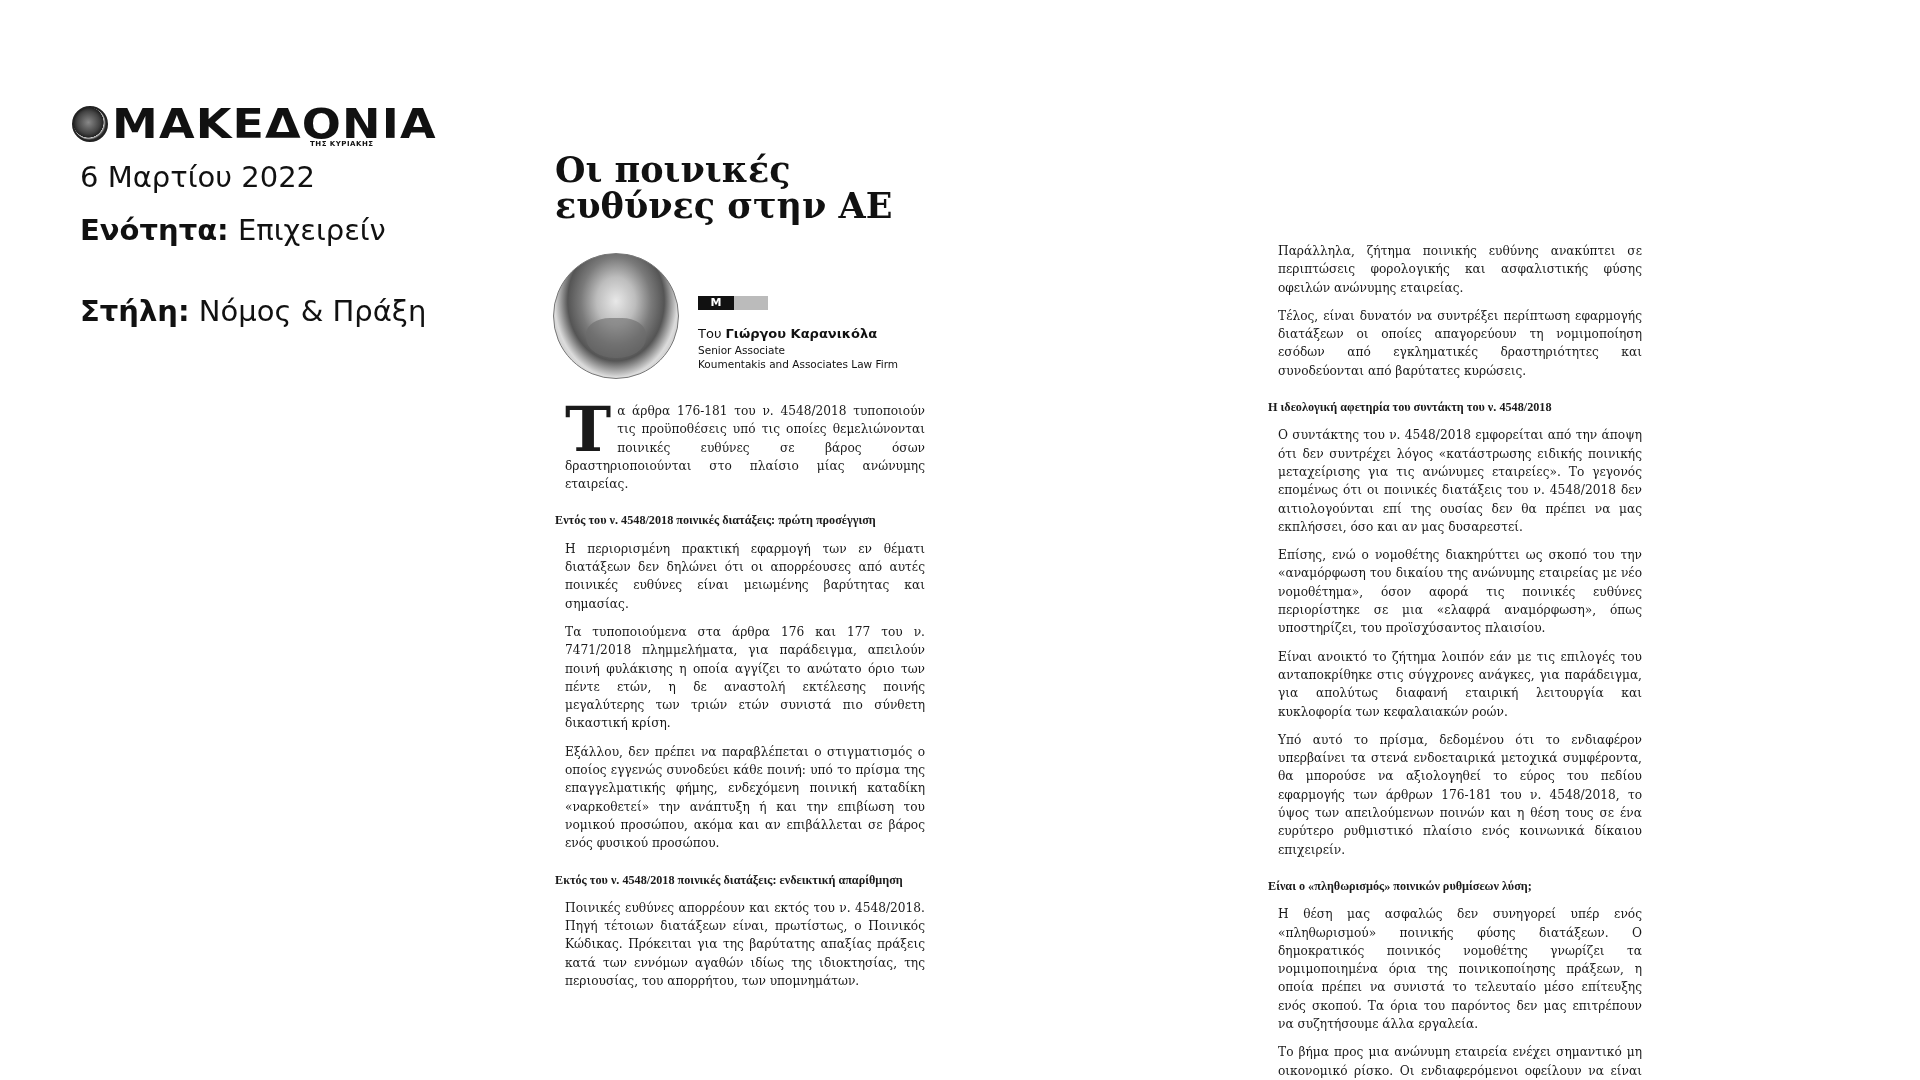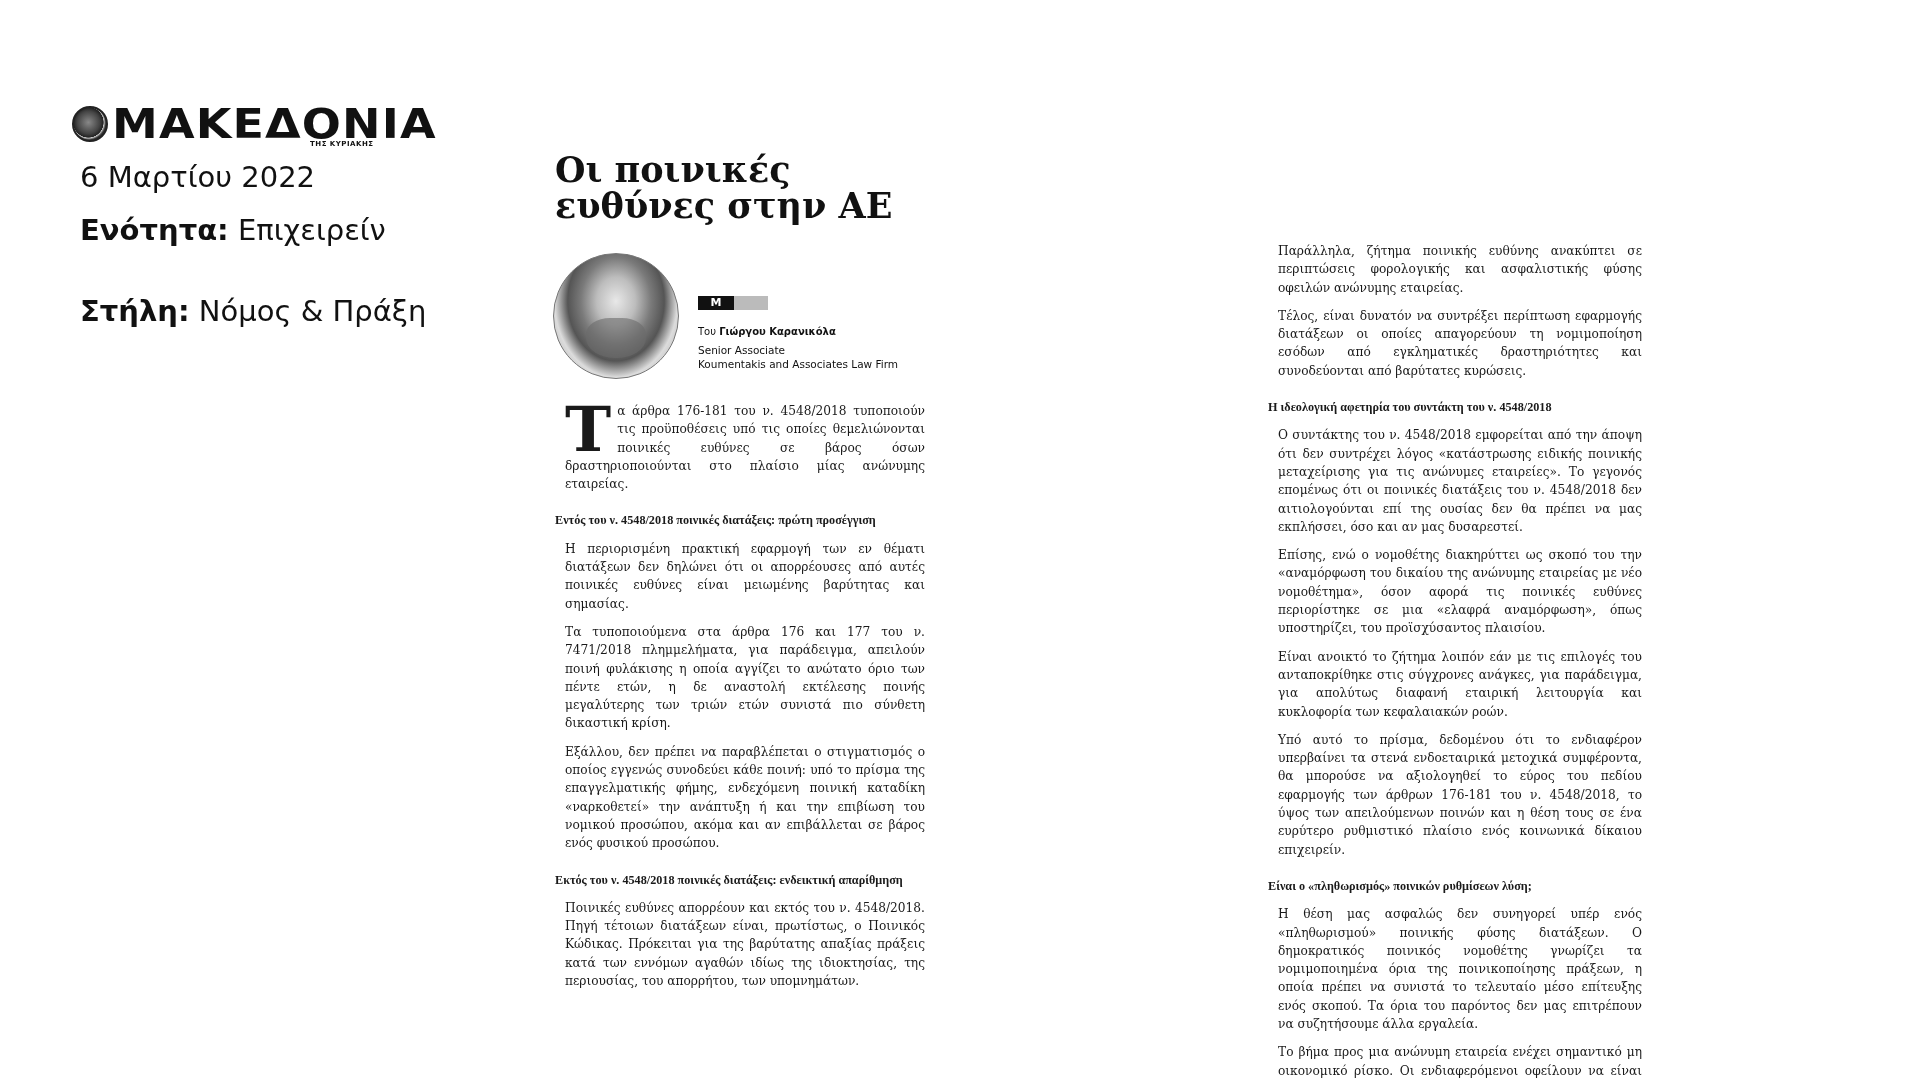--- a/index.html
+++ b/index.html
@@ -14,21 +14,21 @@
   .meta-section { top:213px; }
   .meta-column { top:266px;margin-top:28px; }
 
   .article-title { position:absolute; left:555px; top:152px; font-family:"DejaVu Serif", serif; font-weight:bold; font-size:35px; line-height:36px; width:400px; }
   .author { position:absolute; left:553px; top:253px; width:410px; height:125px; }
   .avatar { position:absolute; left:0; top:0; width:124px; height:124px; border-radius:50%; background: radial-gradient(ellipse at 50% 38%, #e8e8e8 0, #bdbdbd 22%, #7a7a7a 40%, #555 55%, #dcdcdc 70%, #9a9a9a 100%); border:1px solid #777; overflow:hidden; }
   .avatar::after { content:""; position:absolute; left:32px; top:64px; width:60px; height:40px; border-radius:40% 40% 50% 50%; background:#6a6a6a; opacity:0.6; }
   .m-badge { position:absolute; left:145px; top:43px; width:70px; height:14px; display:flex; }
   .m-badge .black { width:36px; background:#111; color:#fff; font-size:11px; font-weight:bold; text-align:center; line-height:14px; }
   .m-badge .grey { width:34px; background:#bbb; }
-  .byline { position:absolute; left:145px; top:73px; font-size:10px; }
+  .byline { position:absolute; left:145px; top:73px; font-size:13px; }
   .byline b { font-weight:bold; }
   .role { position:absolute; left:145px; top:91px; font-size:10.5px; }
   .firm { position:absolute; left:145px; top:105px; font-size:10.5px; }
 
   .col { position:absolute; font-family:"DejaVu Serif", serif; font-size:12.2px; line-height:18.3px; text-align:justify; color:#1a1a1a; }
   .col p { margin:10px; }
   .col h3 { font-family:Liberation Serif, serif; font-size:12.2px; line-height:18.3px; font-weight:bold; margin:18px 0 0 0; }
   .col-left { left:555px; top:392px; width:380px; }
   .col-right { left:1268px; top:232px; width:384px; }
   .dropcap { float:left; font-family:"DejaVu Serif", serif; font-size:62px; line-height:52px; font-weight:bold; margin:2px 6px 0 0; }

